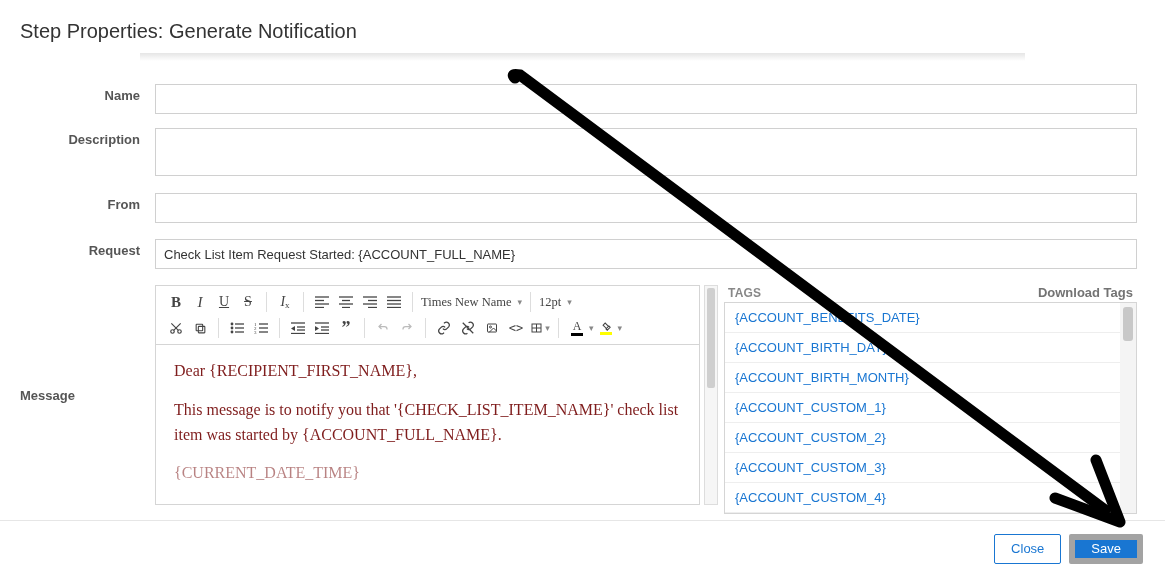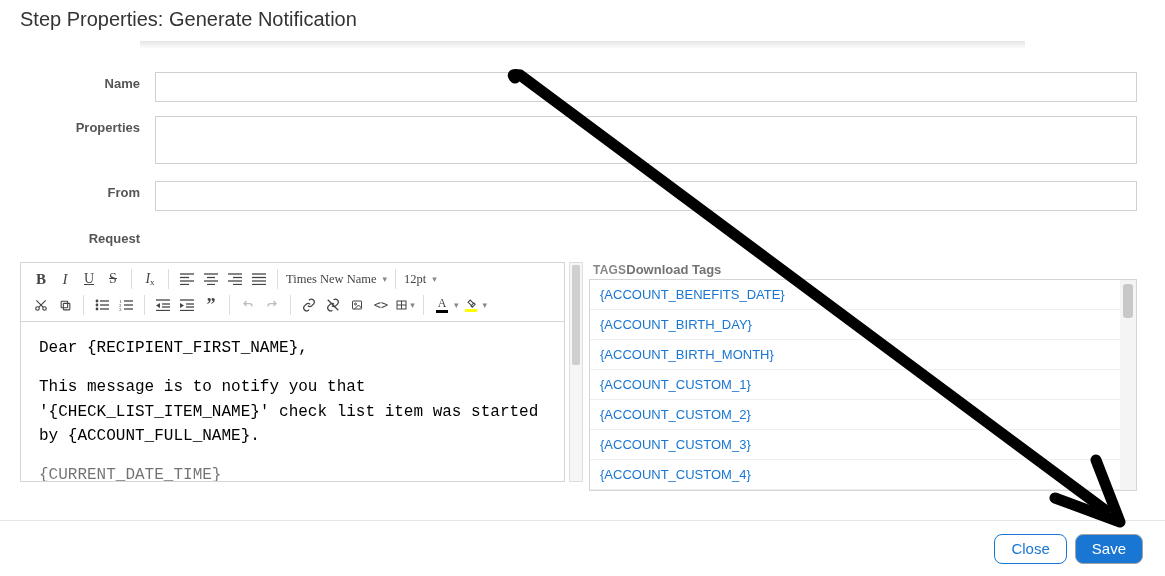--- a/index.html
+++ b/index.html
@@ -7,21 +7,21 @@
     margin: 0; padding: 0;
     width: 1165px; height: 576px;
     font-family: "Segoe UI", Arial, sans-serif;
     font-size: 13px;
     color: #333;
     background: #fff;
     overflow: hidden;
     position: relative;
   }
   .header {
-    padding: 8px 20px 10px 20px;
+    padding: 20px 20px 10px 20px;
     font-size: 20px;
     font-weight: 400;
     color: #333;
   }
   .shadow-bar {
     height: 8px;
     margin: 0 140px 0 140px;
     background: linear-gradient(to bottom, rgba(0,0,0,0.10), rgba(0,0,0,0));
   }
   .form-area {
@@ -128,23 +128,23 @@
     font-size: 12.5px;
     color: #444;
     cursor: pointer;
     gap: 6px;
     font-family: "Times New Roman", Times, serif;
   }
   .chev { font-size: 9px; color: #888; }
   .editor-body {
     flex: 1;
     padding: 14px 18px;
-    font-family: Liberation Mono, monospace;
+    font-family: Liberation Serif, serif;
     font-size: 16px;
-    color: #000000;
+    color: #7f1d1d;
     overflow: hidden;
     line-height: 1.55;
   }
   .editor-body p { margin: 0 0 14px 0; }
   .scroll-stub {
     width: 14px;
     background: #f6f6f6;
     border: 1px solid #ddd;
     margin-left: 4px;
     height: 220px;
@@ -157,20 +157,21 @@
     border-radius: 2px;
   }
   .tags-col {
     flex: 1;
     margin-left: 6px;
     display: flex;
     flex-direction: column;
   }
   .tags-header {
     display: flex;
+    justify-content: space-between;
     align-items: center;
     padding: 0 4px 2px 4px;
     font-size: 12px;
   }
   .tags-title {
     font-weight: 700;
     color: #888;
     letter-spacing: 0.2px;
   }
   .tags-download {
@@ -218,34 +219,34 @@
     display: flex;
     justify-content: flex-end;
     align-items: center;
     padding-right: 22px;
     gap: 8px;
     background: #fff;
   }
   .btn {
     height: 30px;
     padding: 0 16px;
-    font-size: 15px;
-    border-radius: 8px;
+    font-size: 13px;
+    border-radius: 2px;
     cursor: pointer;
     display: flex;
     align-items: center;
   }
   .btn-close {
     background: #fff;
     border: 1px solid #1976d2;
     color: #1976d2;
   }
   .btn-save {
     background: #1976d2;
-    border: 1px solid #a3a3a3;
+    border: 6px solid #a3a3a3;
     color: #fff;
   }
   .arrow-overlay {
     position: absolute;
     left: 0; top: 0;
     width: 1165px; height: 576px;
     pointer-events: none;
   }
   
   .ic-bold { font-weight: 700; font-size: 15px; }
@@ -265,38 +266,42 @@
 <div class="form-area">
 
   <div class="row">
     <div class="label">Name</div>
     <div class="field">
       <input class="text-input" type="text" value="" style="">
     </div>
   </div>
 
   <div class="row">
-    <div class="label">Properties</div>
+    <div class="label">Description</div>
     <div class="field">
       <textarea class="textarea-input" style=""></textarea>
     </div>
   </div>
 
   <div class="row row-sm">
     <div class="label">From</div>
     <div class="field">
       <input class="text-input" type="text" value="" style="">
     </div>
   </div>
 
   <div class="row row-sm">
     <div class="label">Request</div>
+    <div class="field">
+      <input class="text-input" type="text" value="Check List Item Request Started: {ACCOUNT_FULL_NAME}" style="">
+    </div>
   </div>
 
   <div class="message-row">
+    <div class="message-label">Message</div>
 
     <div class="editor-col">
       <div class="editor-frame">
         <div class="toolbar">
 
           <div class="tb-row">
             <div class="tb-group">
               <div class="tb-btn ic-bold">B</div>
               <div class="tb-btn ic-ital">I</div>
               <div class="tb-btn ic-und">U</div>

